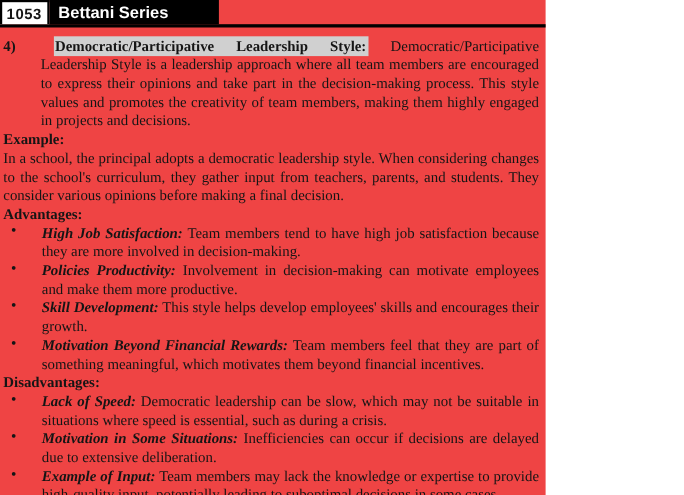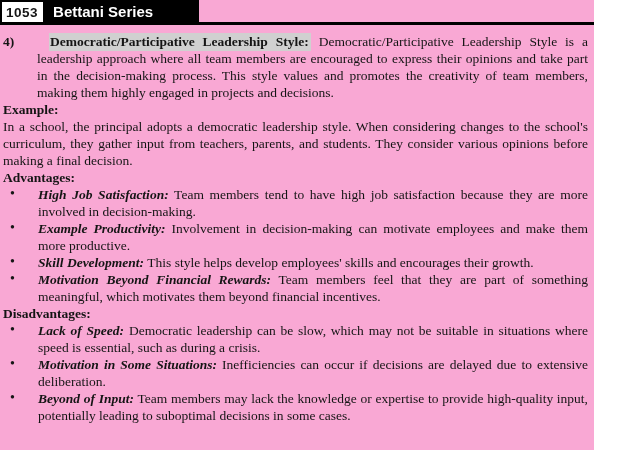--- a/index.html
+++ b/index.html
@@ -5,21 +5,21 @@
   * { margin:0; padding:0; box-sizing:border-box; }
   html, body { width:622px; height:450px; }
   body {
     background:#ffffff;
     font-family:"Liberation Serif", serif;
     font-size:13.5px;
     line-height:17px;
     color:var(--text, #151515);
     overflow:hidden;
   }
-  .page { width:594px; height:450px; background:#f9a8d4; }
+  .page { width:496px; height:450px; background:#ef4444; }
 
   
   .header {
     display:flex;
     align-items:stretch;
     height:25px;
     border-bottom:3px solid var(--header_bg, #000);
     font-family:"Liberation Sans", sans-serif;
     font-weight:bold;
   }
@@ -79,28 +79,28 @@
 
     <p class="hang"><span class="num">4)</span><span class="hl">Democratic/Participative Leadership Style:</span> <span>Democratic/Participative Leadership Style is a leadership approach where all team members are encouraged to express their opinions and take part in the decision-making process. This style values and promotes the creativity of team members, making them highly engaged in projects and decisions.</span></p>
 
     <p class="sec">Example:</p>
     <p class="para">In a school, the principal adopts a democratic leadership style. When considering changes to the school's curriculum, they gather input from teachers, parents, and students. They consider various opinions before making a final decision.</p>
 
     <p class="sec">Advantages:</p>
 
     <p class="bullet-item"><span class="bullet">•</span><span class="lead-bi">High Job Satisfaction:</span> <span>Team members tend to have high job satisfaction because they are more involved in decision-making.</span></p>
 
-    <p class="bullet-item"><span class="bullet">•</span><span class="lead-bi">Example Productivity:</span> <span>Involvement in decision-making can motivate employees and make them more productive.</span></p>
+    <p class="bullet-item"><span class="bullet">•</span><span class="lead-bi">Policies Productivity:</span> <span>Involvement in decision-making can motivate employees and make them more productive.</span></p>
 
     <p class="bullet-item"><span class="bullet">•</span><span class="lead-bi">Skill Development:</span> <span>This style helps develop employees' skills and encourages their growth.</span></p>
 
     <p class="bullet-item"><span class="bullet">•</span><span class="lead-bi">Motivation Beyond Financial Rewards:</span> <span>Team members feel that they are part of something meaningful, which motivates them beyond financial incentives.</span></p>
 
     <p class="sec">Disadvantages:</p>
 
     <p class="bullet-item"><span class="bullet">•</span><span class="lead-bi">Lack of Speed:</span> <span>Democratic leadership can be slow, which may not be suitable in situations where speed is essential, such as during a crisis.</span></p>
 
     <p class="bullet-item"><span class="bullet">•</span><span class="lead-bi">Motivation in Some Situations:</span> <span>Inefficiencies can occur if decisions are delayed due to extensive deliberation.</span></p>
 
-    <p class="bullet-item"><span class="bullet">•</span><span class="lead-bi">Beyond of Input:</span> <span>Team members may lack the knowledge or expertise to provide high-quality input, potentially leading to suboptimal decisions in some cases.</span></p>
+    <p class="bullet-item"><span class="bullet">•</span><span class="lead-bi">Example of Input:</span> <span>Team members may lack the knowledge or expertise to provide high-quality input, potentially leading to suboptimal decisions in some cases.</span></p>
 
   </main>
 </div>
 
 </body></html>

